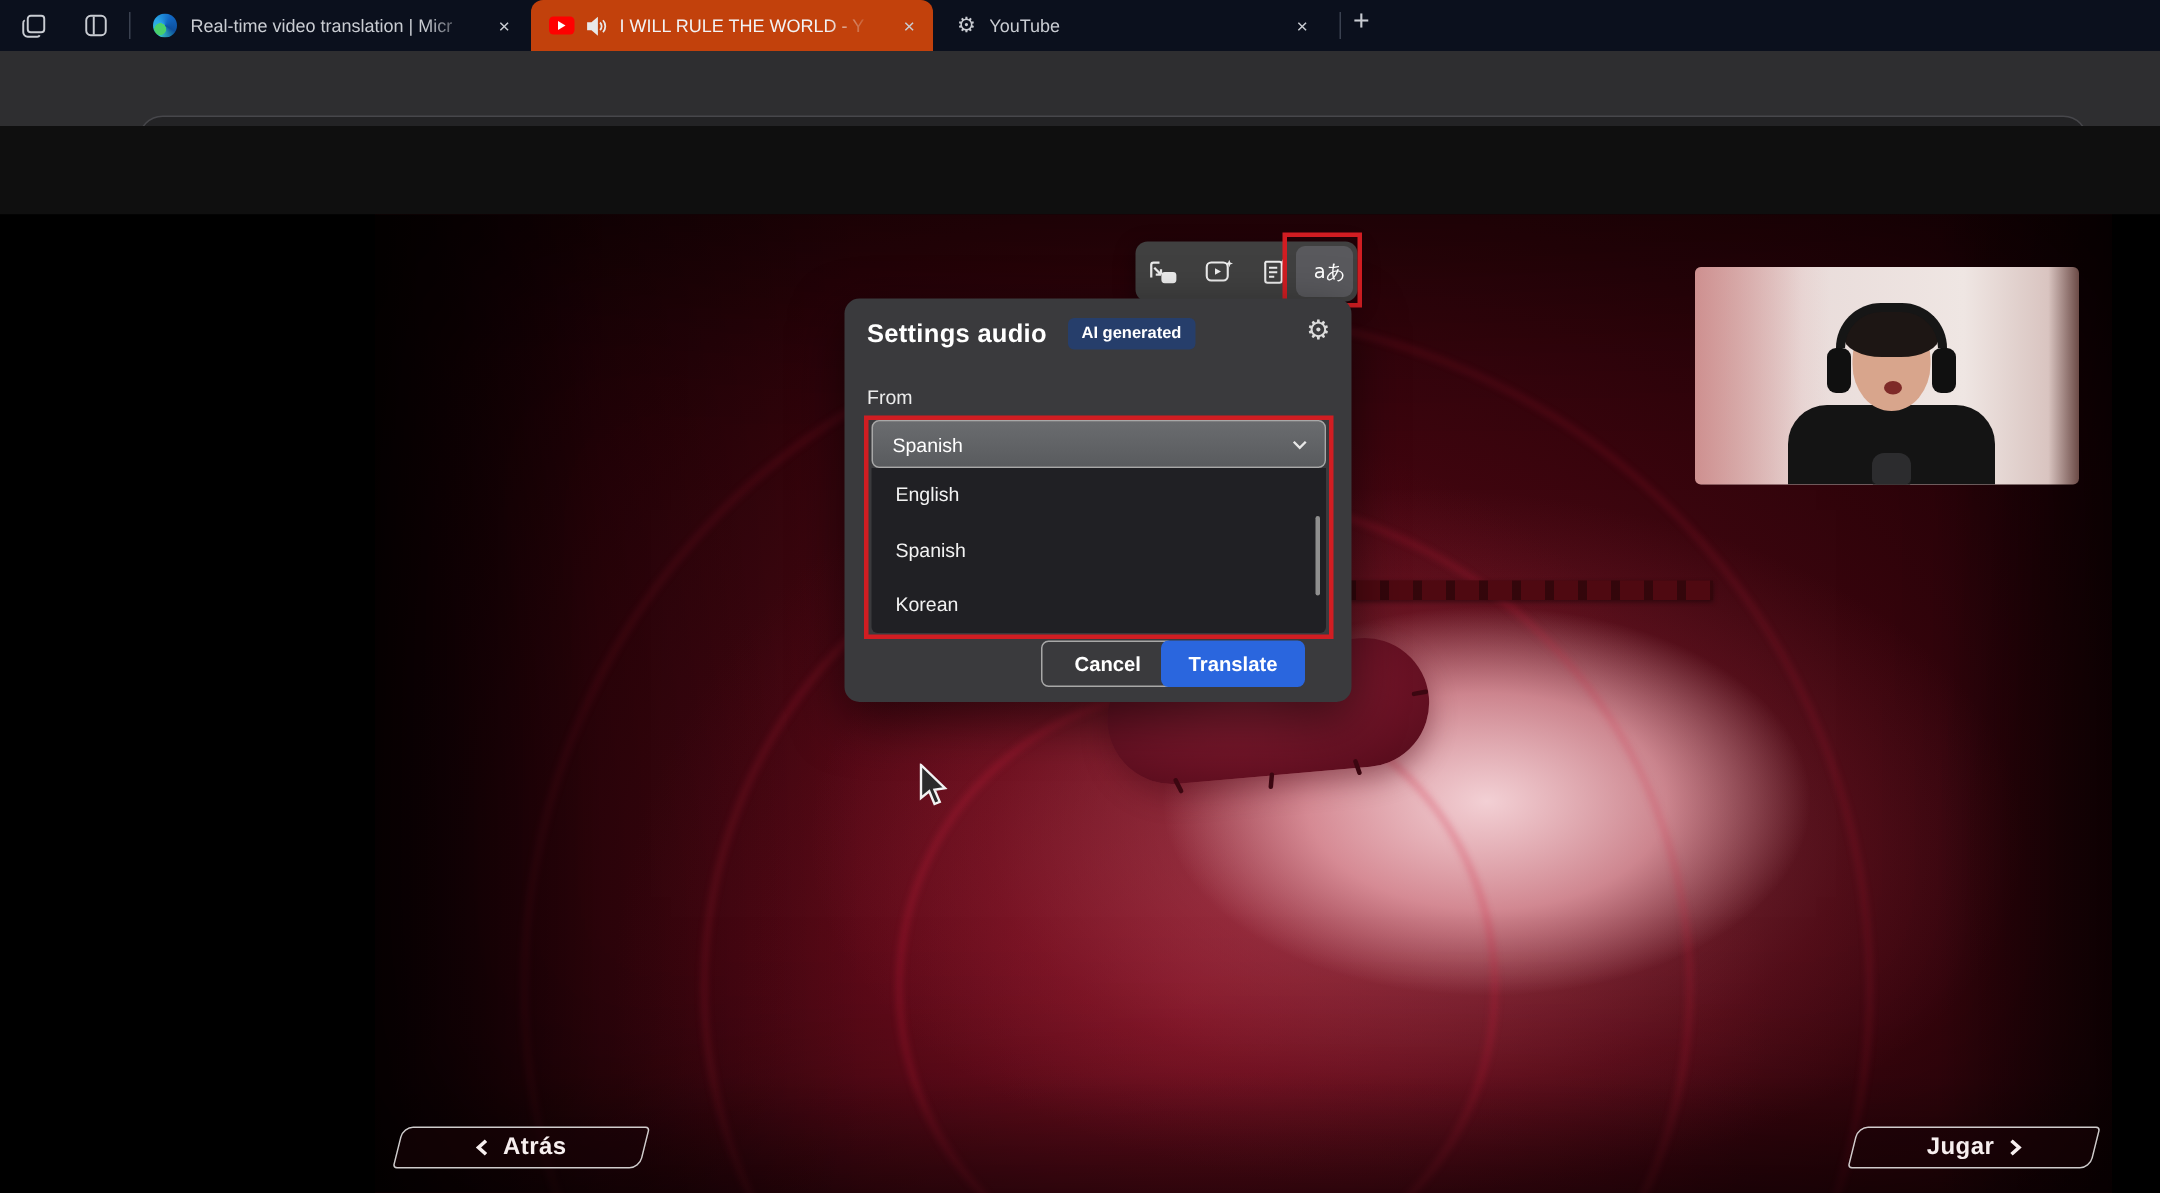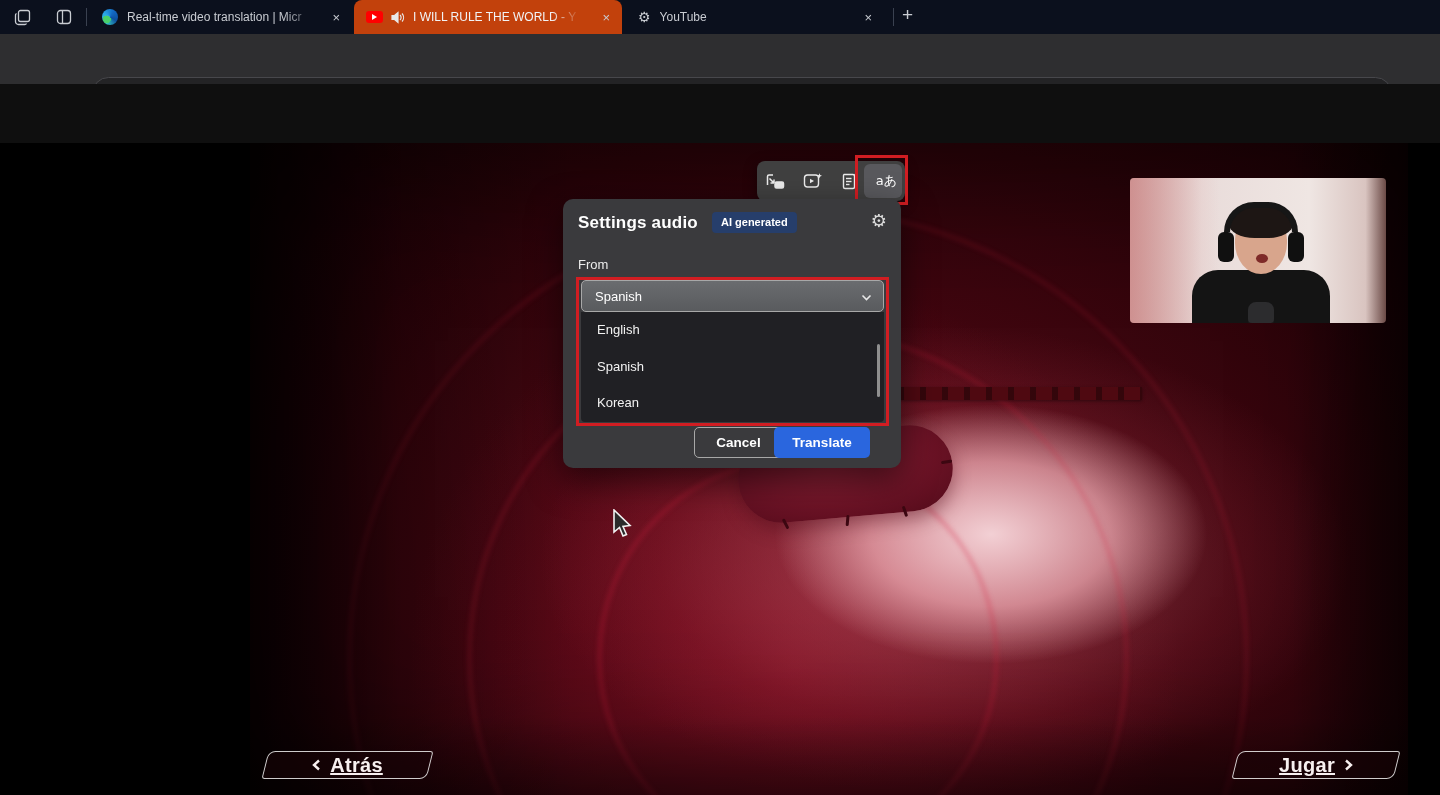--- a/index.html
+++ b/index.html
@@ -95,21 +95,21 @@
   .dlg-list { position:absolute; left:18px; top:113px; width:303px; height:110px; background:#202024; border-radius:0 0 4px 4px; }
   .dlg-opt { height:36.6px; line-height:36.6px; padding-left:16px; font-size:13px; color:#f2f2f2; }
   .dlg-scroll { position:absolute; right:4px; top:32px; width:3px; height:53px; background:#8f8f8f; border-radius:2px; }
   .btn { position:absolute; top:228px; height:31px; border-radius:5px; font-size:13.5px; font-weight:bold; display:flex; align-items:center; justify-content:center; color:#fff; }
   .btn-cancel { left:131px; width:89px; background:#3a3a3d; border:1px solid #a8a8a8; }
   .btn-translate { left:211px; width:96px; background:#2a66de; }
 
   
   .gbtn { position:absolute; top:608px; height:28px; }
   .gbtn-shape { position:absolute; inset:0; transform:skewX(-14deg); background:rgba(25,3,8,.55); border:1px solid rgba(255,255,255,.8); border-radius:7px 3px 7px 3px; }
-  .gbtn-label { position:absolute; inset:0; display:flex; align-items:center; justify-content:center; gap:9px; color:#f7efef; font-size:20px; font-weight:bold; letter-spacing:.3px;text-decoration:underline; }
+  .gbtn-label { position:absolute; inset:0; display:flex; align-items:center; justify-content:center; gap:9px; color:#f7efef; font-size:16px; font-weight:bold; letter-spacing:.3px; }
   .gchev { display:flex; }
 
   .cursor { position:absolute; left:612px; top:366px; }
 </style>
 </head>
 <body>
 
 <div class="screen">
 
   <div class="tabbar">

